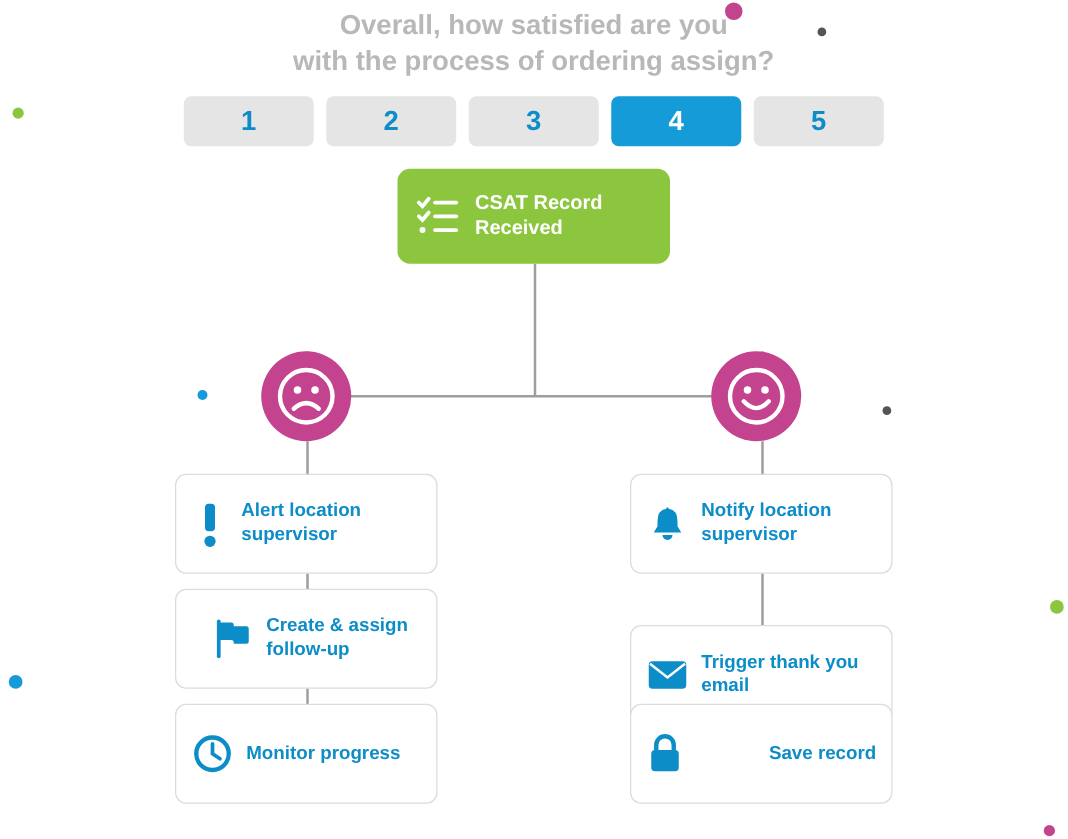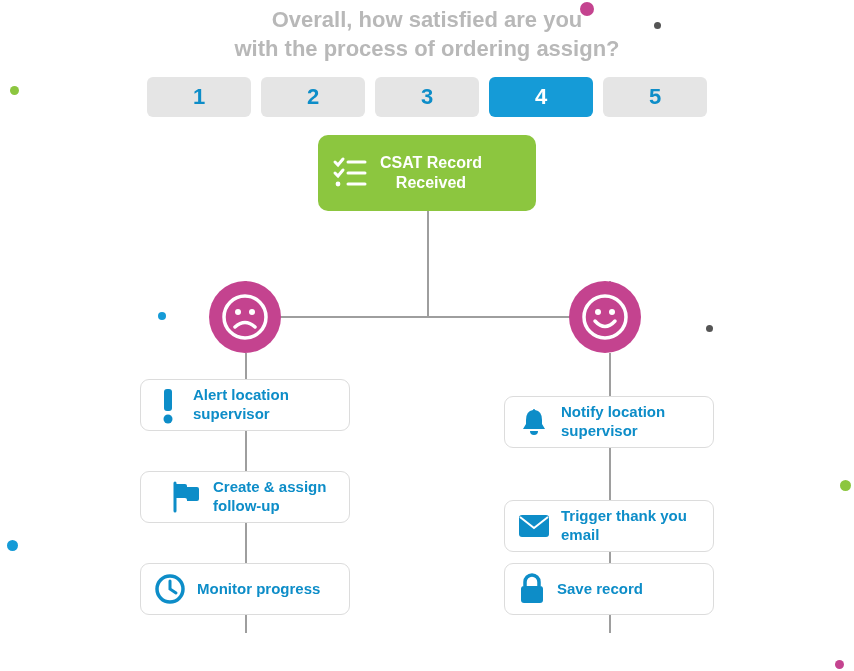--- a/index.html
+++ b/index.html
@@ -65,38 +65,37 @@
     align-items: center;
     padding: 0 14px;
     gap: 12px;
   }
   .root-box svg { flex-shrink: 0; }
   .root-text {
     color: #fff;
     font-weight: 700;
     font-size: 16px;
     line-height: 1.25;
-    text-align: center;
   }
   .face {
     position: absolute;
     width: 72px;
     height: 72px;
     border-radius: 50%;
     background: #c4438f;
     display: flex;
     align-items: center;
     justify-content: center;
   }
   .face-left { left: 92px; top: 146px; }
   .face-right { left: 452px; top: 146px; }
   .action-box {
     position: absolute;
     width: 210px;
-    height: 52px;
+    height: 80px;
     background: #fff;
     border: 1.4px solid #dcdcdc;
     border-radius: 9px;
     display: flex;
     align-items: center;
     padding: 0 12px;
     gap: 10px;
   }
   .action-box svg { flex-shrink: 0; }
   .action-text {
@@ -199,35 +198,35 @@
     <div class="action-text">Create &amp; assign follow-up</div>
   </div>
   <div class="action-box" style="left:23px;top:428px;">
     <svg width="34" height="34" viewBox="0 0 34 34">
       <circle cx="17" cy="17" r="13" fill="none" stroke="#0d8dc8" stroke-width="3.5"></circle>
       <path d="M17 9 v8 l6 4" fill="none" stroke="#0d8dc8" stroke-width="3" stroke-linecap="round"></path>
     </svg>
     <div class="action-text">Monitor progress</div>
   </div>
 
-  <div class="action-box" style="left:387px;top:244px;margin-top:17px;">
+  <div class="action-box" style="left:387px;top:244px;">
     <svg width="34" height="34" viewBox="0 0 34 34">
       <path d="M17 4 q-1 0 -1 1 q-7 1 -7 10 v4 l-3 5 h22 l-3 -5 v-4 q0 -9 -7 -10 q0 -1 -1 -1 z" fill="#0d8dc8"></path>
       <path d="M13 26 a4 4 0 0 0 8 0 z" fill="#0d8dc8"></path>
     </svg>
     <div class="action-text">Notify location supervisor</div>
   </div>
   <div class="action-box" style="left:387px;top:336px;margin-top:29px;">
     <svg width="34" height="28" viewBox="0 0 34 28">
       <rect x="2" y="3" width="30" height="22" rx="3" fill="#0d8dc8"></rect>
       <path d="M3 5 l14 11 l14 -11" fill="none" stroke="#fff" stroke-width="2"></path>
     </svg>
     <div class="action-text">Trigger thank you email</div>
   </div>
-  <div class="action-box" style="left:387px;top:428px;">
+  <div class="action-box" style="left:387px;top:428px;justify-content:space-between;">
     <svg width="30" height="34" viewBox="0 0 30 34">
       <path d="M8 14 v-4 a7 7 0 0 1 14 0 v4" fill="none" stroke="#0d8dc8" stroke-width="3.5"></path>
       <rect x="4" y="14" width="22" height="17" rx="3" fill="#0d8dc8"></rect>
     </svg>
     <div class="action-text">Save record</div>
   </div>
 
 </div>
 
 </body></html>

